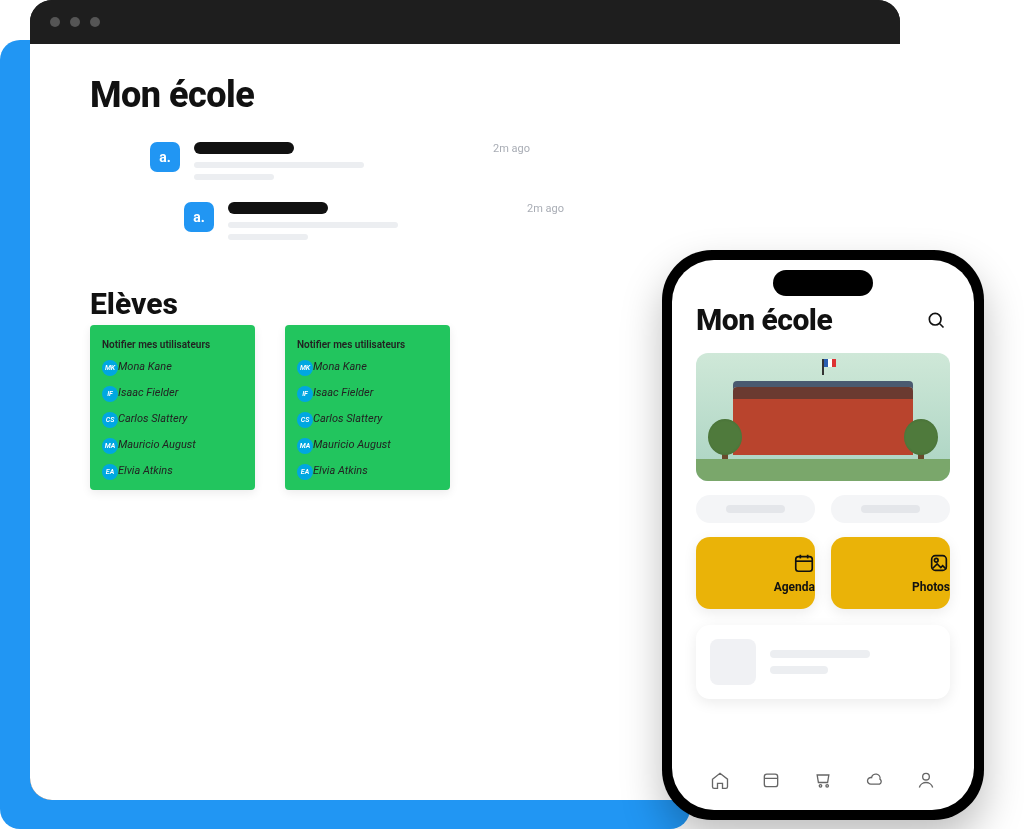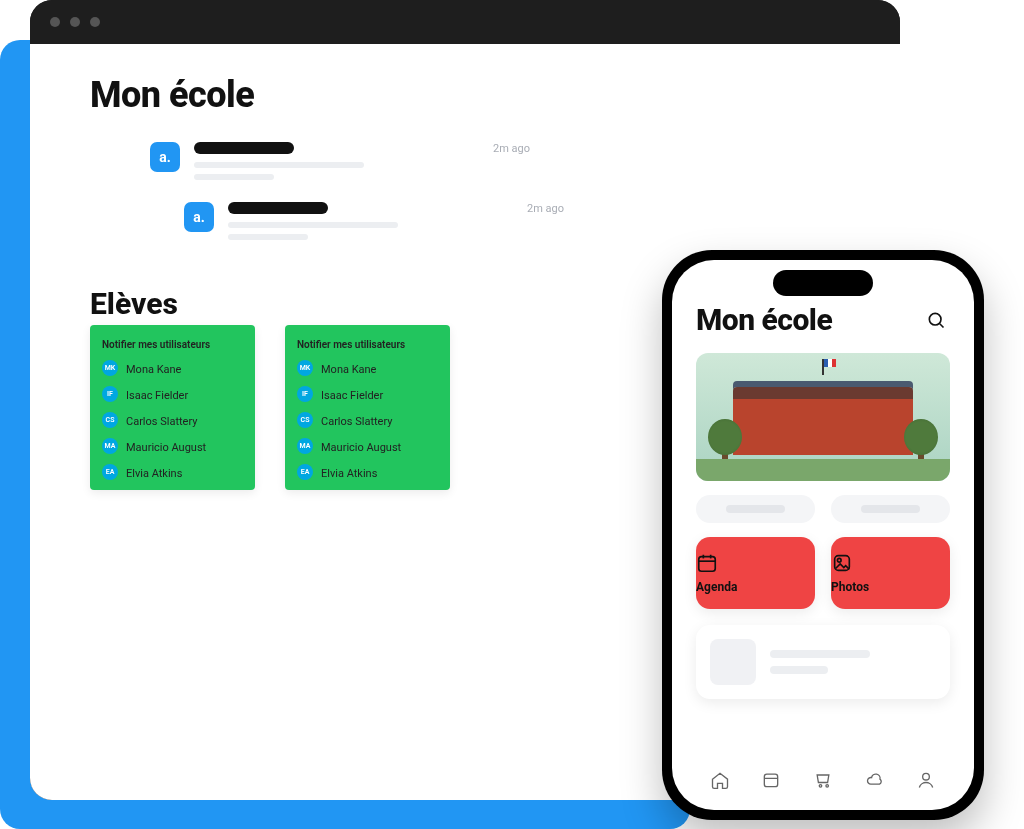--- a/index.html
+++ b/index.html
@@ -121,23 +121,24 @@
     box-shadow: 0 3px 10px rgba(0,0,0,0.08);
   }
   .user-card-title {
     font-size: 10px;
     font-weight: 600;
     color: #222;
     margin-bottom: 10px;
   }
   .user-row {
     display: flex;
-    align-items: flex-end;
-    gap: 8px;
+    align-items: flex-start;
+    gap: 0;
     margin-bottom: 10px;
+    font-style: italic;
   }
   .user-row:last-child { margin-bottom: 0; }
   .user-avatar {
     width: 16px; height: 16px; border-radius: 50%;
     background: #00a7e1;
     color: #fff;
     display: flex; align-items: center; justify-content: center;
     font-size: 7px; font-weight: 600;
     flex-shrink: 0;
   }
@@ -254,25 +255,25 @@
   }
   .pill::after{content:"";width:50%;height:8px;background:#e4e6ea;border-radius:4px;}
 
   .grid2 {
     display: grid;
     grid-template-columns: 1fr 1fr;
     gap: 16px;
     margin-bottom: 16px;
   }
   .tile {
-    background: #ef4444;
+    background: #eab308;
     border-radius: 14px;
     box-shadow: 0 4px 14px rgba(0,0,0,0.08);
     height: 72px;
-    display:flex; flex-direction:column; align-items:flex-start; justify-content:center;
+    display:flex; flex-direction:column; align-items:flex-end; justify-content:center;
     gap: 6px;
     cursor: pointer;
   }
   .tile svg { width: 22px; height: 22px; stroke:#111; fill:none; stroke-width:1.8; }
   .tile-label { font-size: 12px; font-weight:700; color:#111; }
 
   .bottom-card {
     background:#fff;
     border-radius: 14px;
     box-shadow: 0 4px 14px rgba(0,0,0,0.08);

